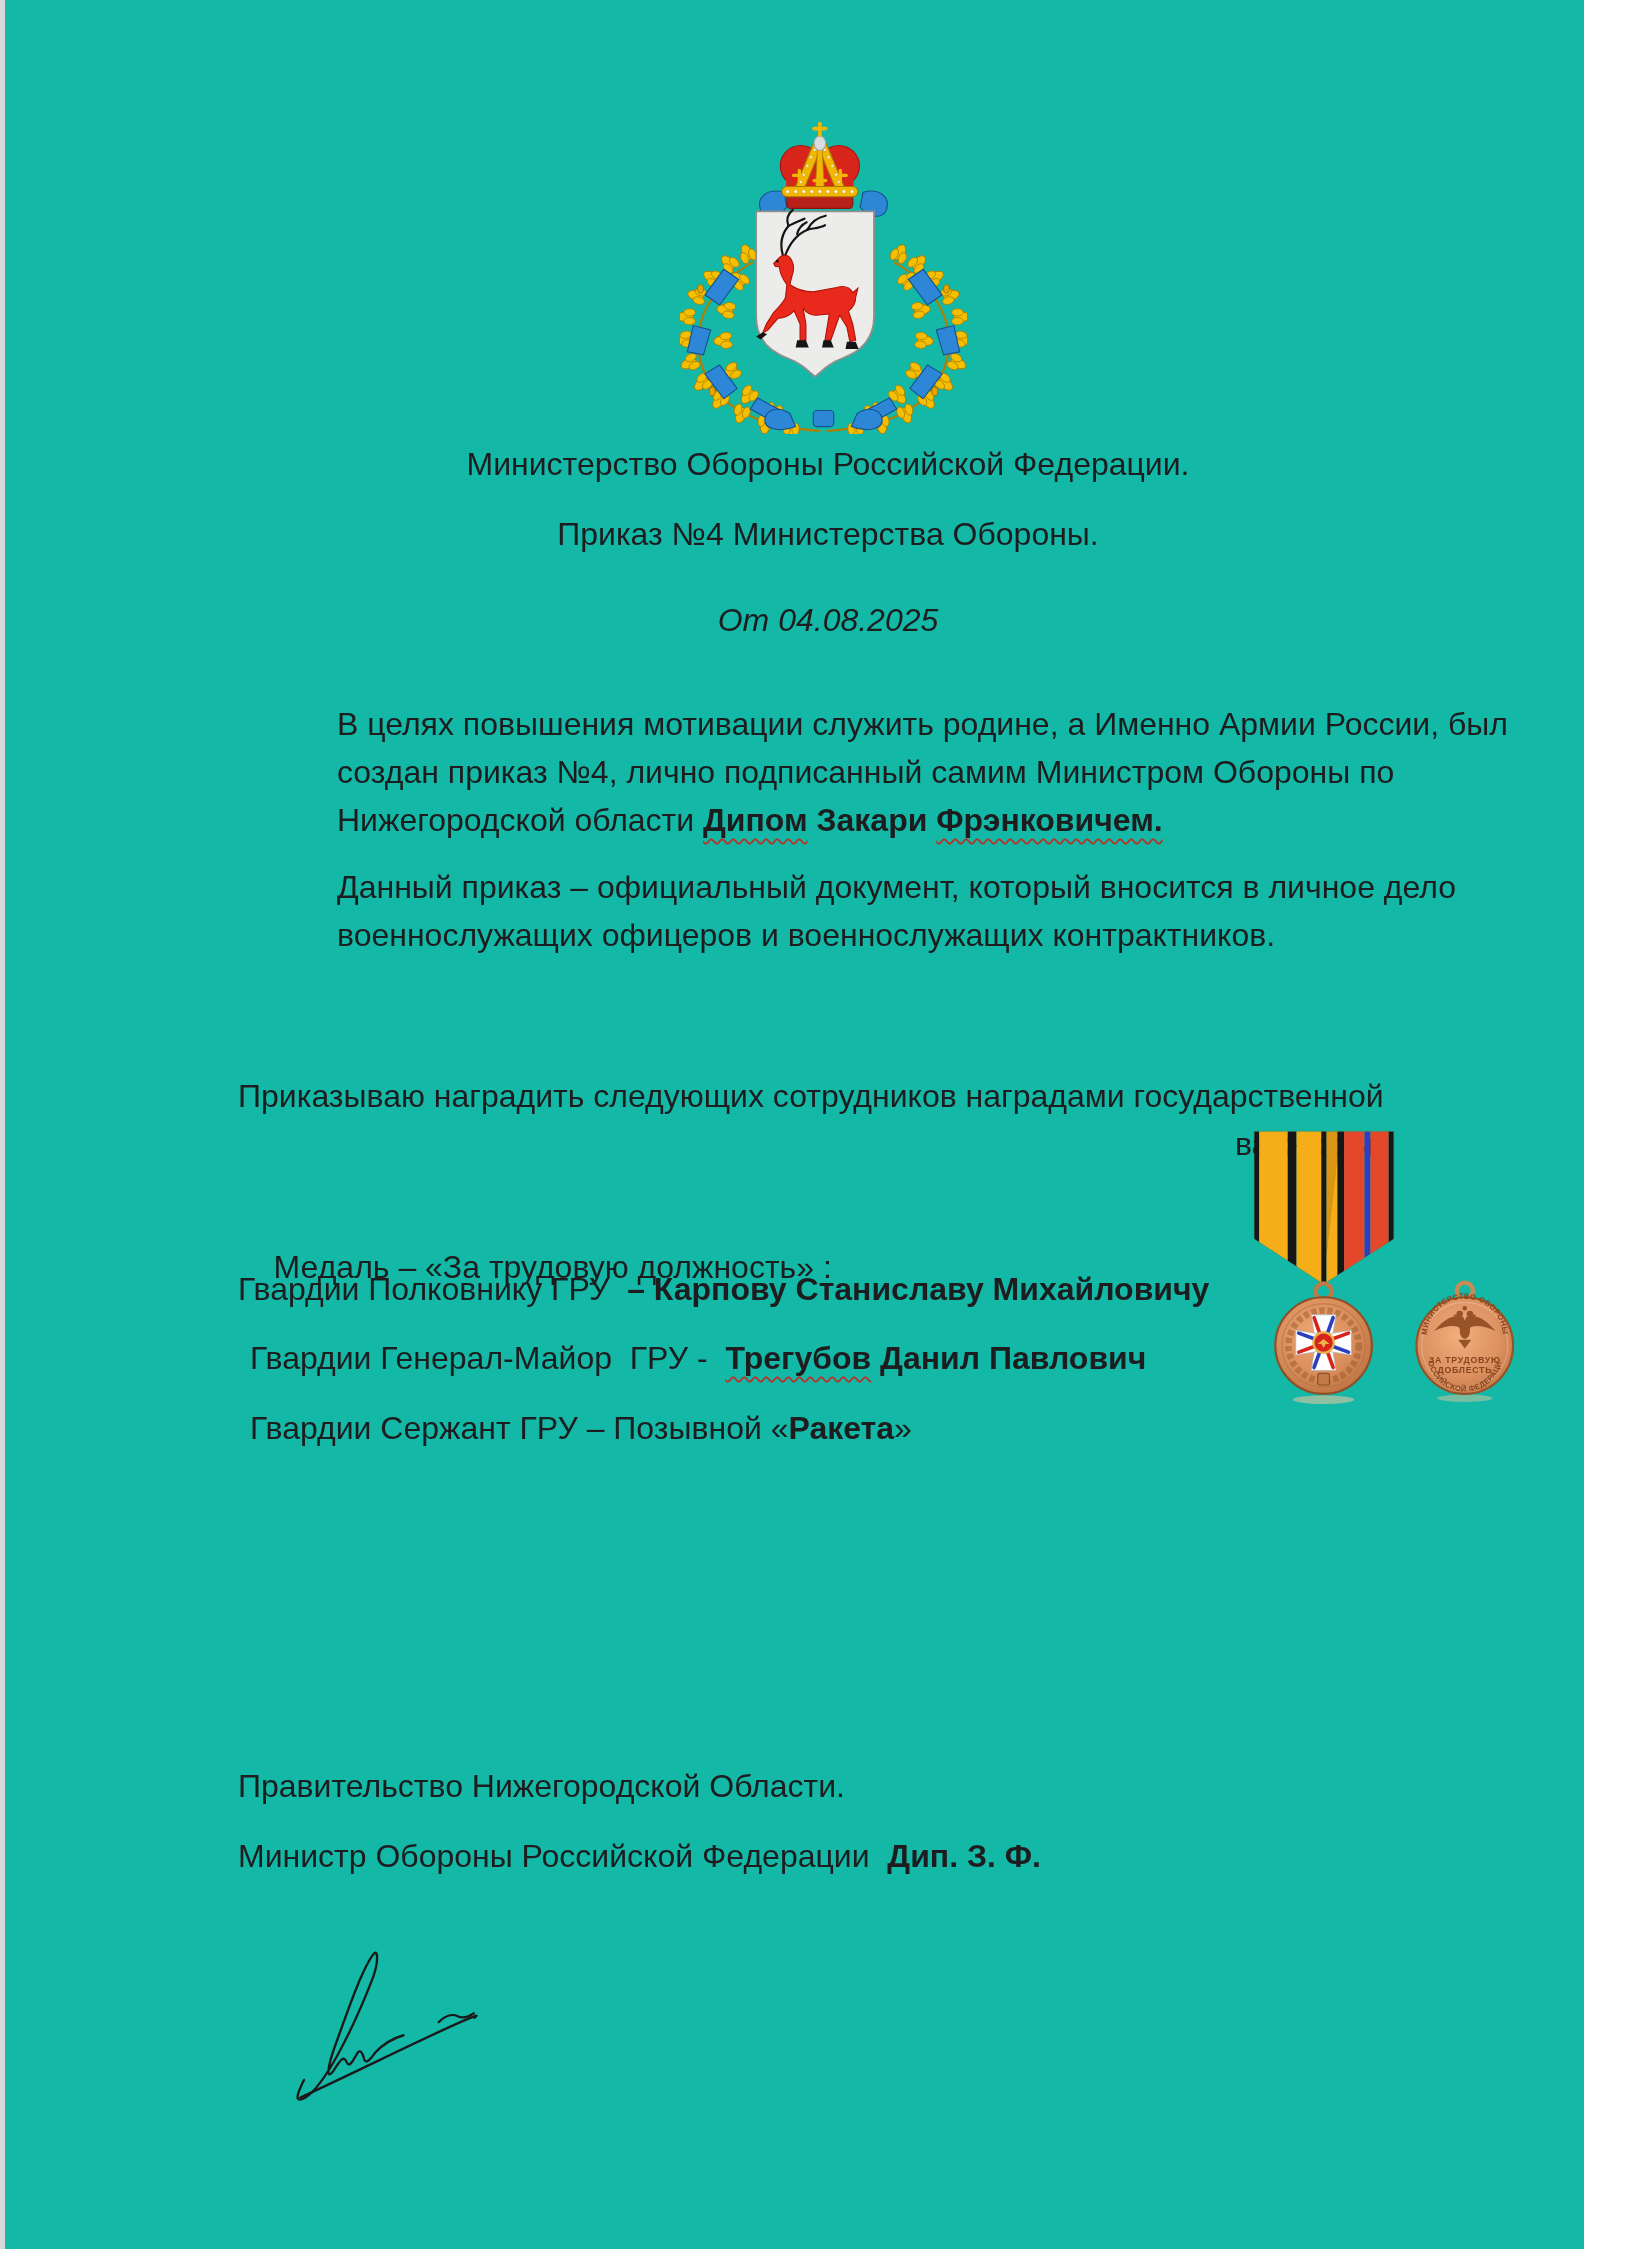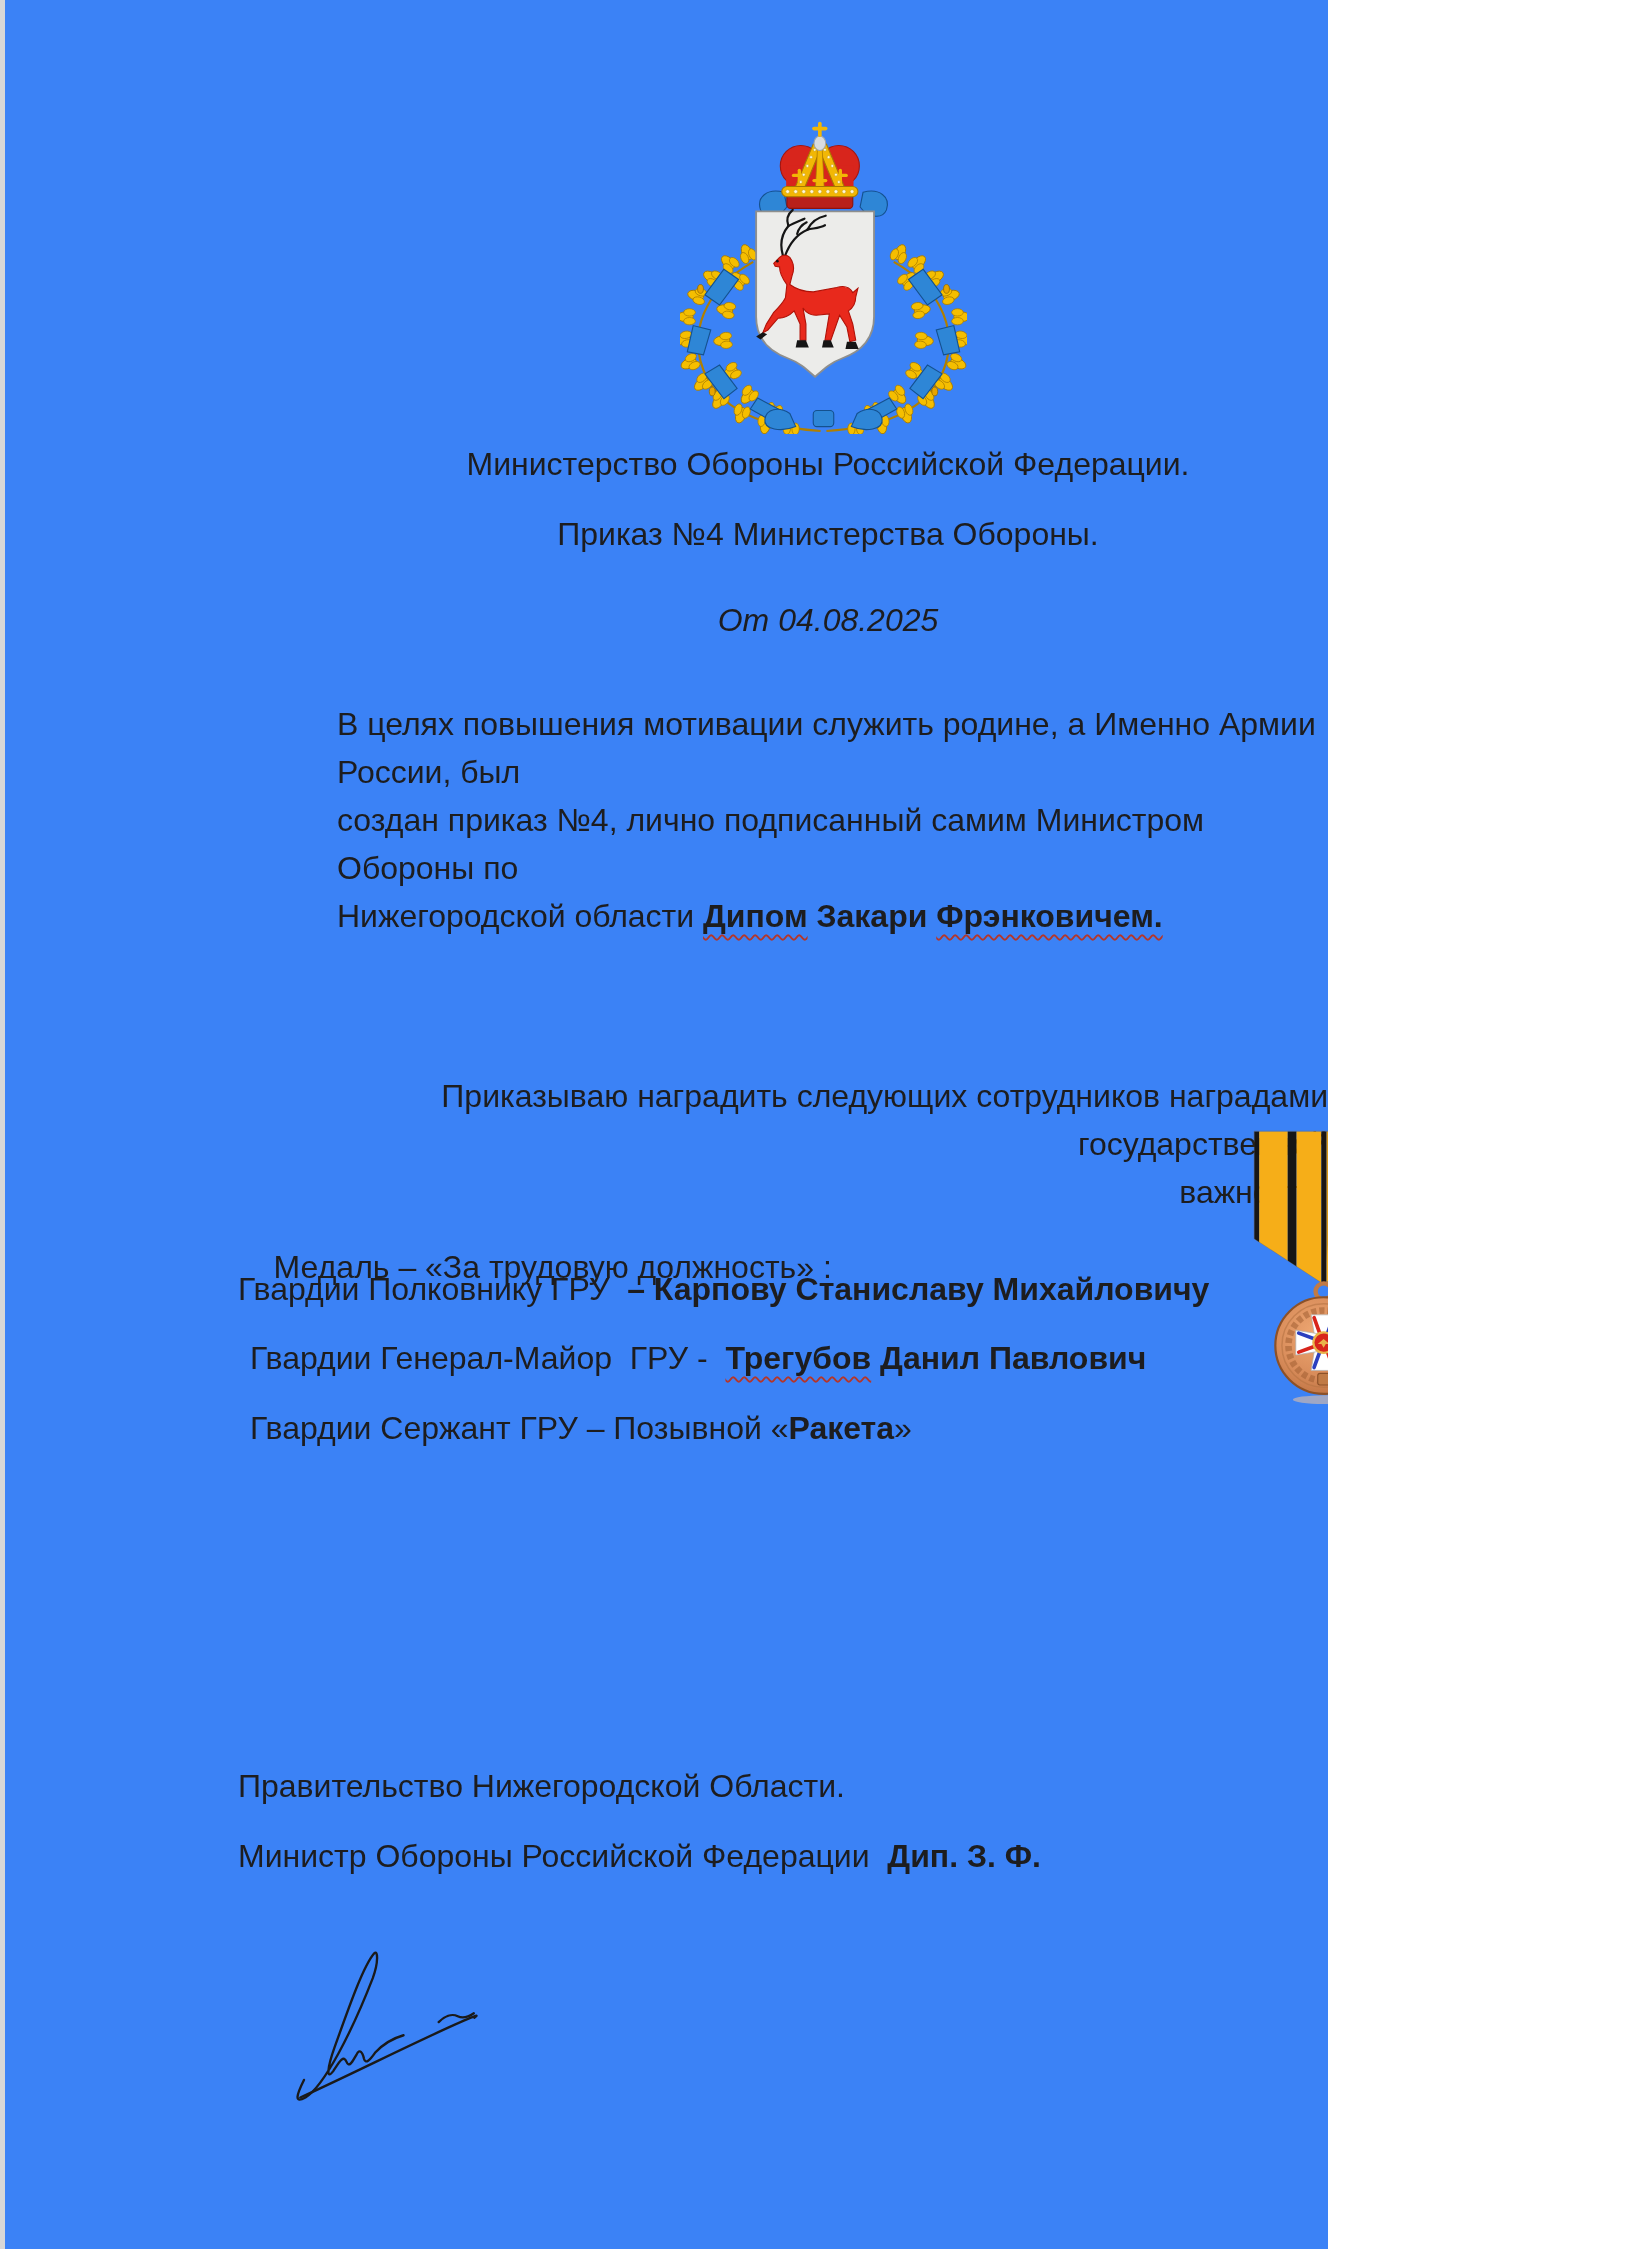--- a/index.html
+++ b/index.html
@@ -1,19 +1,19 @@
 <!DOCTYPE html>
 <html style="font-size:11.7px"><head>
 <meta charset="utf-8">
 <style>
   html,body{margin:0;padding:0;background:#ffffff;}
   .page{
     position:relative;
-    width:1328px;height:2250px;
-    background:#3b82f6;
+    width:1584px;height:2250px;
+    background:#14b8a6;
     font-family:"Liberation Sans", sans-serif;
     color:#1d1d1f;
     overflow:hidden;
   }
   .edge-left{position:absolute;left:0;top:0;width:5.1px;height:100%;background:#d7d7d7;}
   .abs{position:absolute;}
   .t-line{font-size:32px;line-height:48px;white-space:pre-wrap;}
   .center-block{left:242px;width:1172px;text-align:center;}
   .b{font-weight:700;}
   .bi{font-weight:700;}
@@ -179,20 +179,24 @@
   <div class="abs t-line center-block" style="top:440px;">Министерство Обороны Российской Федерации.</div>
   <div class="abs t-line center-block" style="top:510px;">Приказ №4 Министерства Обороны.</div>
   <div class="abs t-line center-block" style="top:596px;font-style:italic;">От 04.08.2025</div>
 
   <div class="abs" style="left:337px;top:700px;">
     <div class="t-line">В целях повышения мотивации служить родине, а Именно Армии России, был</div>
     <div class="t-line">создан приказ №4, лично подписанный самим Министром Обороны по</div>
     <div class="t-line"><span>Нижегородской области </span><span class="bi sq">Дипом</span><span class="bi"> Закари </span><span class="bi sq">Фрэнковичем.</span></div>
   </div>
 
+  <div class="abs" style="left:337px;top:863px;">
+    <div class="t-line">Данный приказ – официальный документ, который вносится в личное дело</div>
+    <div class="t-line">военнослужащих офицеров и военнослужащих контрактников.</div>
+  </div>
 
   <div class="abs" style="left:238px;top:1072px;text-align:right;">
     <div class="t-line">Приказываю наградить следующих сотрудников наградами государственной</div>
     <div class="t-line">важности:</div>
   </div>
 
   <div class="abs t-line" style="left:238px;top:1195px;">
     <span>Медаль – «За трудовую должность» :</span>
   </div>
 

